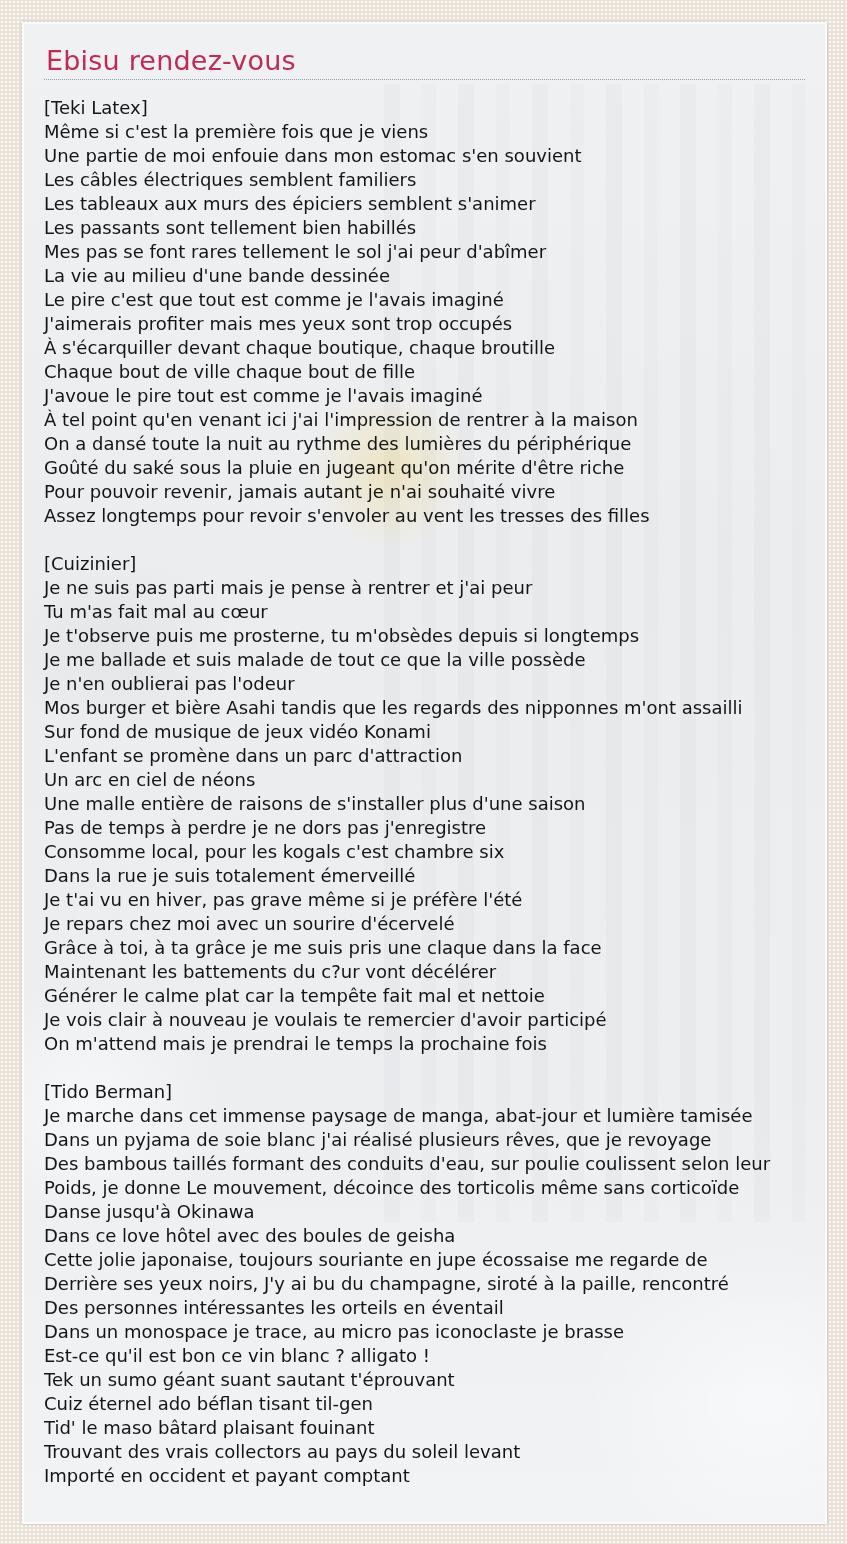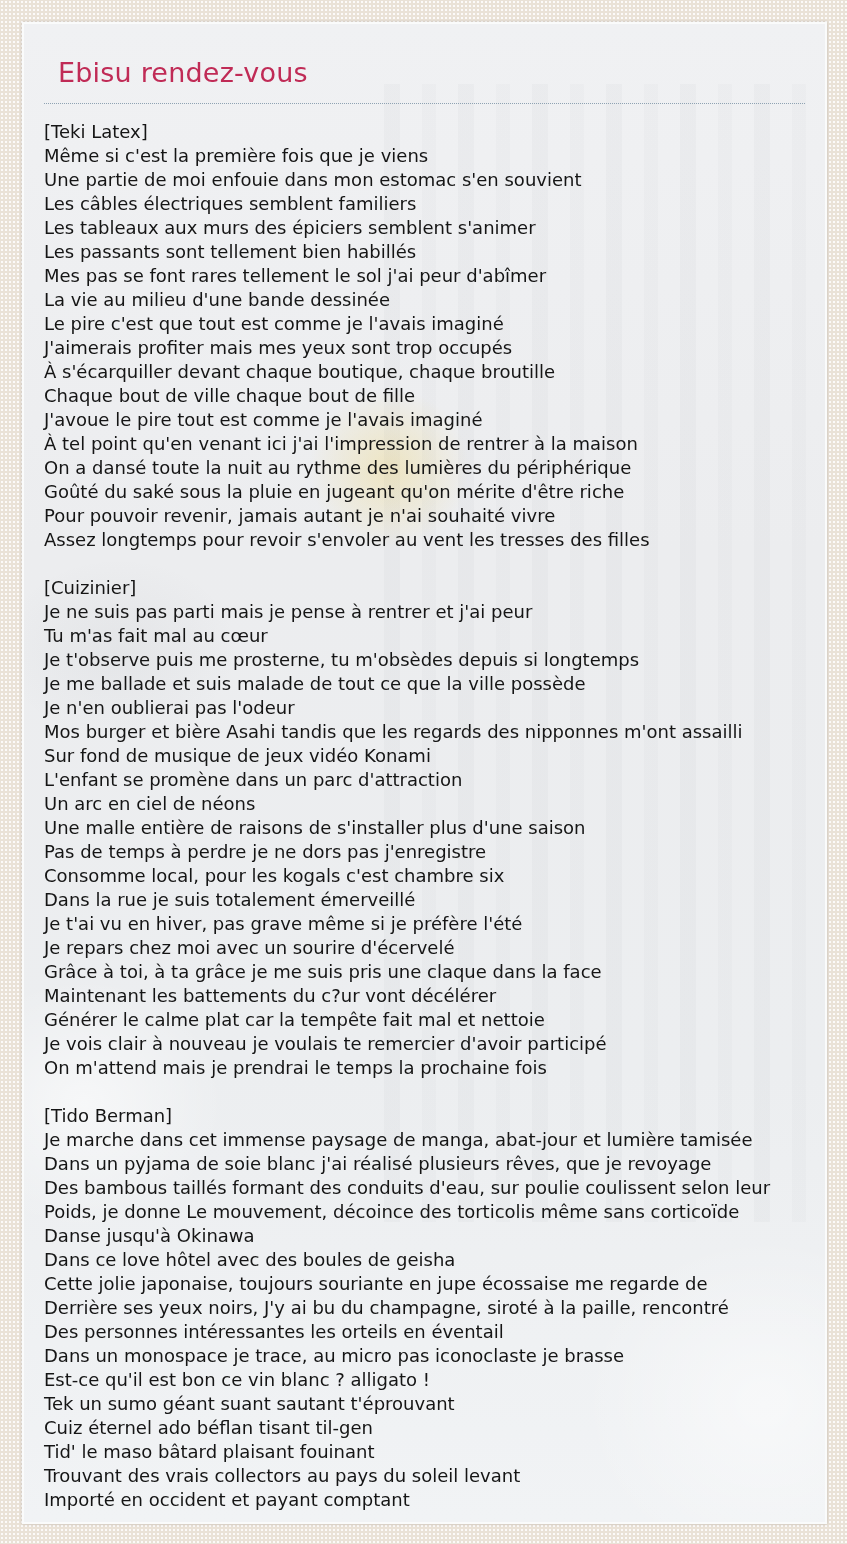--- a/index.html
+++ b/index.html
@@ -31,21 +31,21 @@
     content: "";
     position: absolute;
     top: 60px; right: 0; bottom: 300px; left: 45%;
     background: repeating-linear-gradient(90deg,
       rgba(115,120,130,.045) 0 16px, rgba(115,120,130,0) 16px 38px,
       rgba(115,120,130,.03) 38px 52px, rgba(115,120,130,0) 52px 74px);
     pointer-events: none;
   }
   .content { position: relative; }
   .song-title {
-    margin: 14px;
+    margin: 2px;
     padding-top: 20px;
     font-size: 27px;
     line-height: 30px;
     font-weight: 400;
     color: #c02b56;
     letter-spacing: .2px;
   }
   .artist-line {
     font-size: 17px;
     line-height: 20px;

